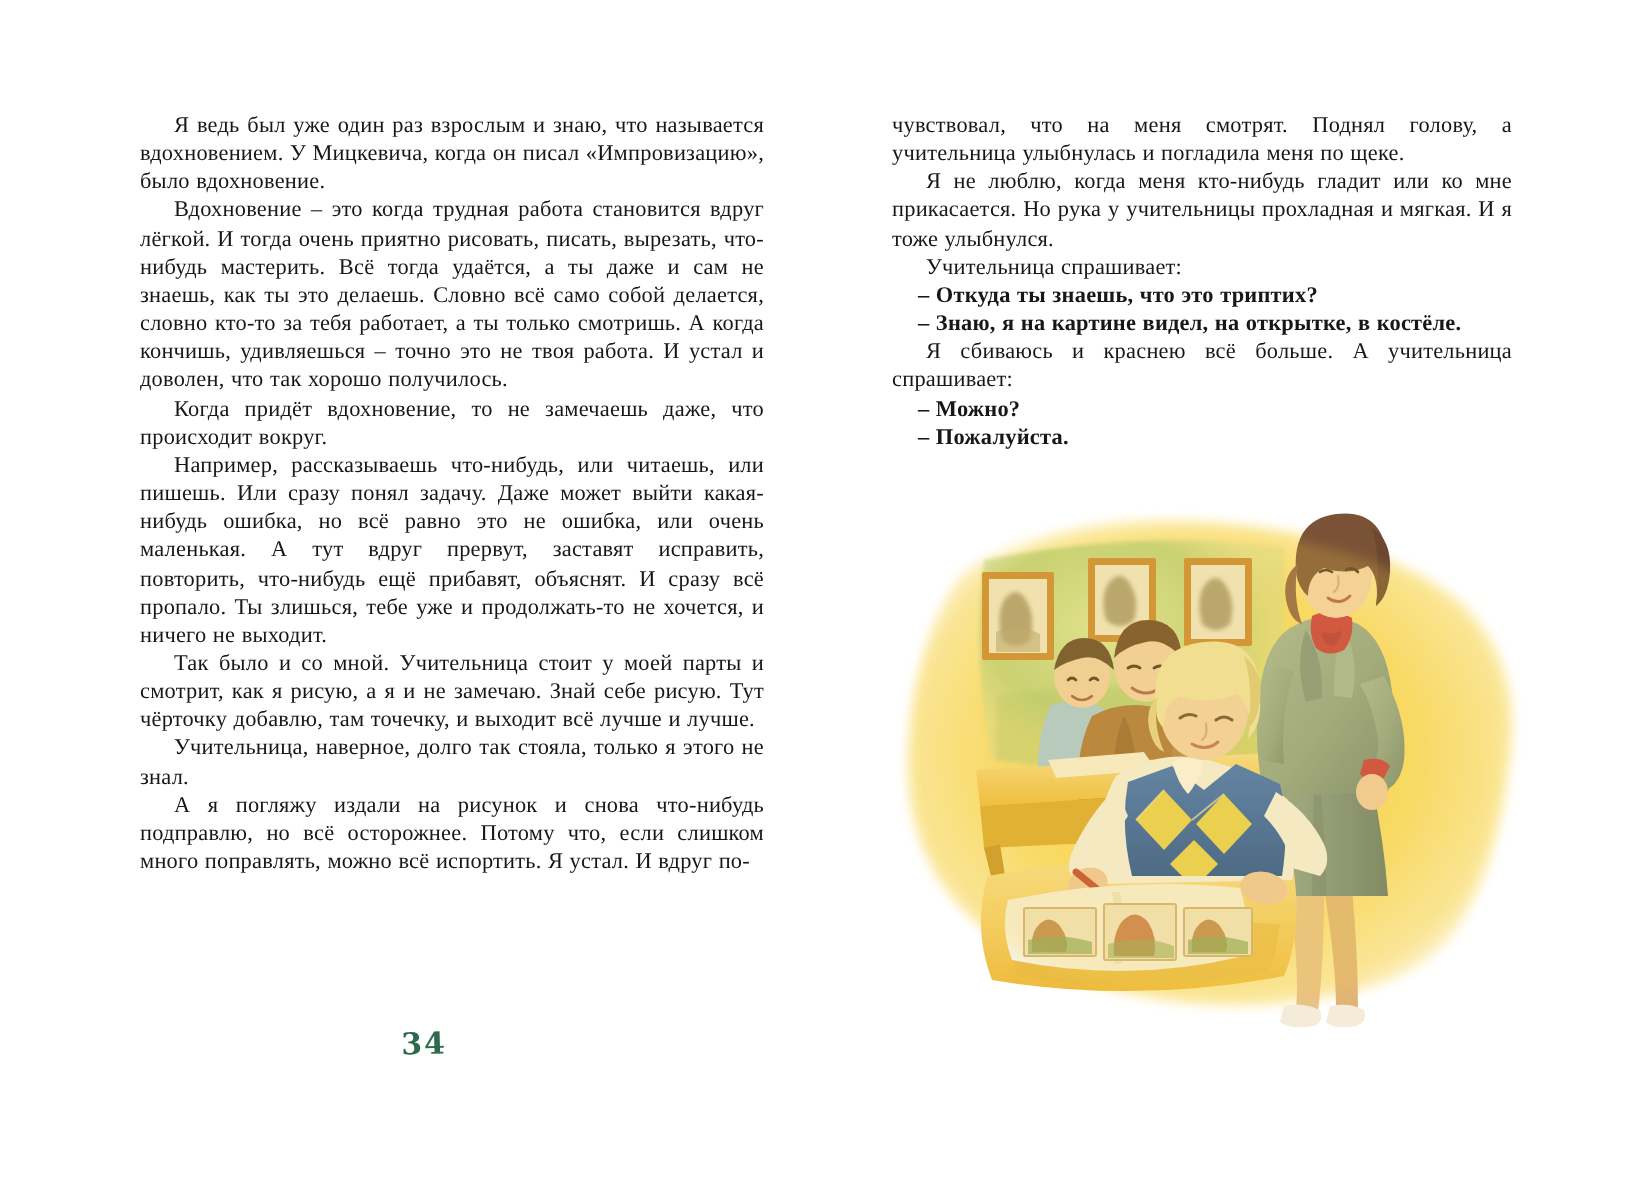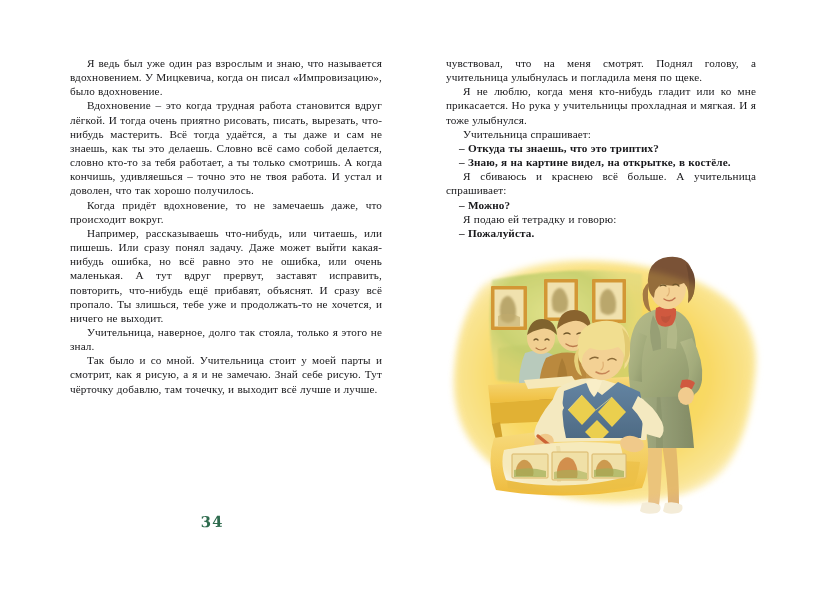--- a/index.html
+++ b/index.html
@@ -85,33 +85,33 @@
 
 <div id="page">
 
   <div class="spread">
 
     <div class="column left">
       <p>Я ведь был уже один раз взрослым и знаю, что называется вдохновением. У Мицкевича, когда он писал «Импровизацию», было вдохновение.</p>
       <p>Вдохновение – это когда трудная работа становится вдруг лёгкой. И тогда очень приятно рисовать, писать, вырезать, что-нибудь мастерить. Всё тогда удаётся, а ты даже и сам не знаешь, как ты это делаешь. Словно всё само собой делается, словно кто-то за тебя работает, а ты только смотришь. А когда кончишь, удивляешься – точно это не твоя работа. И устал и доволен, что так хорошо получилось.</p>
       <p>Когда придёт вдохновение, то не замечаешь даже, что происходит вокруг.</p>
       <p>Например, рассказываешь что-нибудь, или читаешь, или пишешь. Или сразу понял задачу. Даже может выйти какая-нибудь ошибка, но всё равно это не ошибка, или очень маленькая. А тут вдруг прервут, заставят исправить, повторить, что-нибудь ещё прибавят, объяснят. И сразу всё пропало. Ты злишься, тебе уже и продолжать-то не хочется, и ничего не выходит.</p>
+      <p>Так было и со мной. Учительница стоит у моей парты и смотрит, как я рисую, а я и не замечаю. Знай себе рисую. Тут чёрточку добавлю, там точечку, и выходит всё лучше и лучше.</p>
       <p>Учительница, наверное, долго так стояла, только я этого не знал.</p>
-      <p>Так было и со мной. Учительница стоит у моей парты и смотрит, как я рисую, а я и не замечаю. Знай себе рисую. Тут чёрточку добавлю, там точечку, и выходит всё лучше и лучше.</p>
+      <p>А я погляжу издали на рисунок и снова что-нибудь подправлю, но всё осторожнее. Потому что, если слишком много поправлять, можно всё испортить. Я устал. И вдруг по-</p>
     </div>
 
     <div class="column right">
       <p class="noindent">чувствовал, что на меня смотрят. Поднял голову, а учительница улыбнулась и погладила меня по щеке.</p>
       <p>Я не люблю, когда меня кто-нибудь гладит или ко мне прикасается. Но рука у учительницы прохладная и мягкая. И я тоже улыбнулся.</p>
       <p>Учительница спрашивает:</p>
       <p class="dialogue">– Откуда ты знаешь, что это триптих?</p>
       <p class="dialogue">– Знаю, я на картине видел, на открытке, в костёле.</p>
       <p>Я сбиваюсь и краснею всё больше. А учительница спрашивает:</p>
       <p class="dialogue">– Можно?</p>
-      <p>Я подаю ей тетрадку и говорю:</p>
       <p class="dialogue">– Пожалуйста.</p>
     </div>
 
     <div class="folio">34</div>
 
   </div>
 
   <div class="illustration">
     <svg viewBox="0 0 320 272" xmlns="http://www.w3.org/2000/svg">
       <defs>

